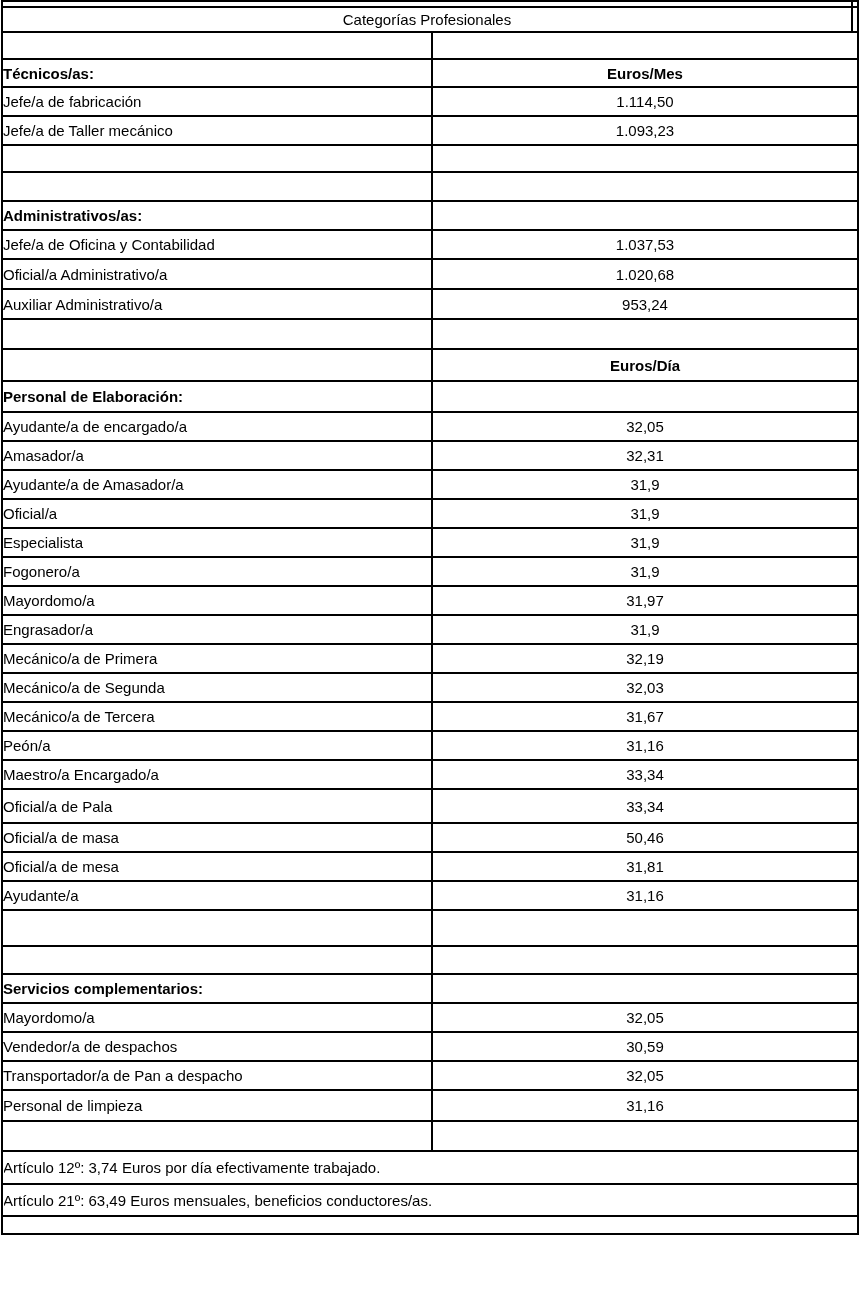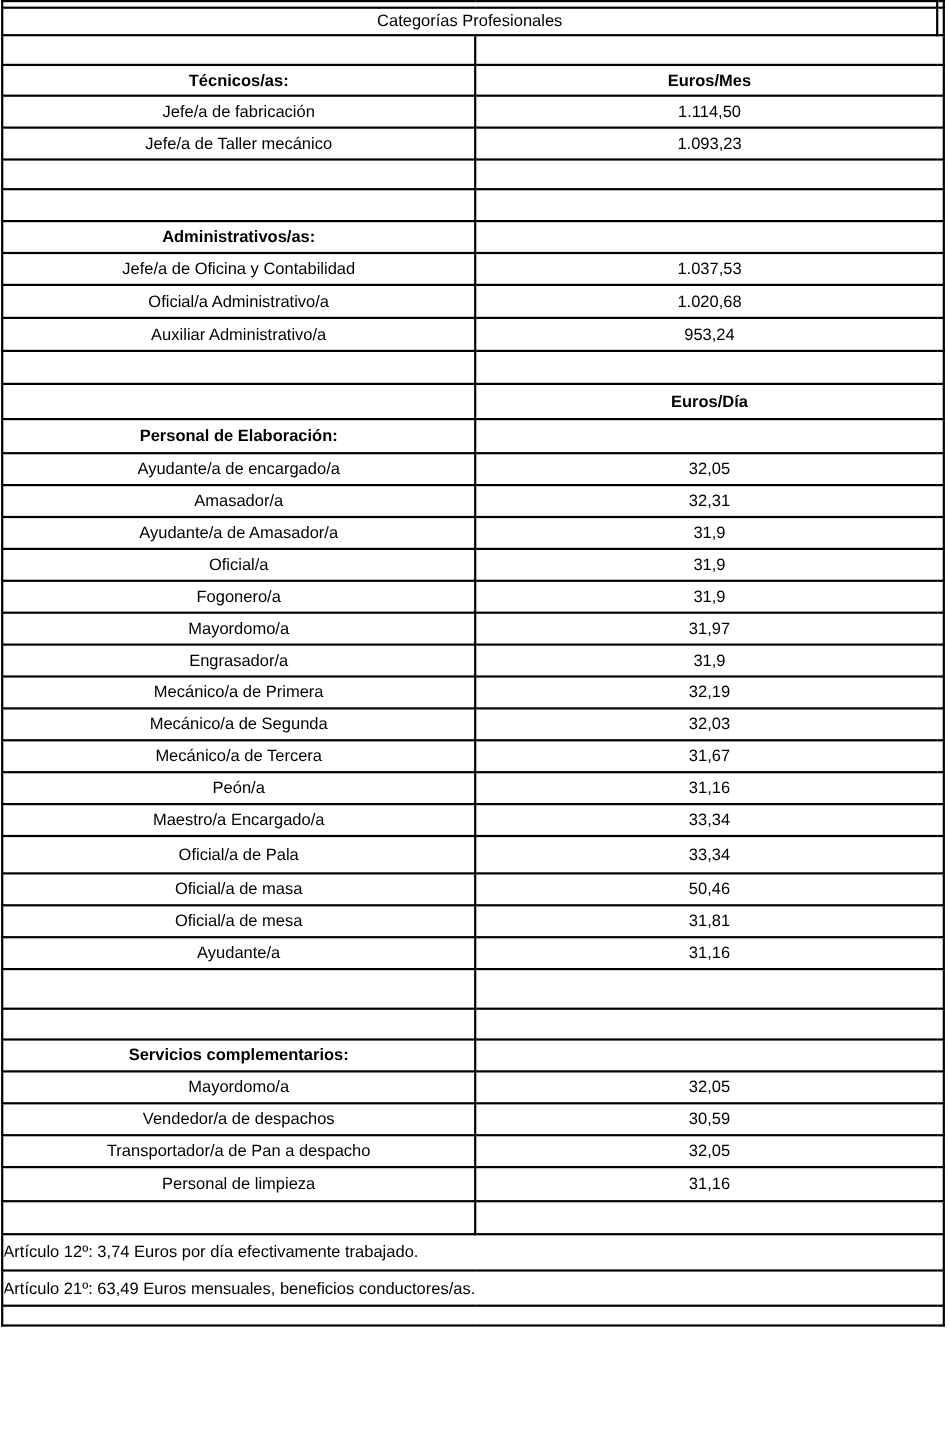--- a/index.html
+++ b/index.html
@@ -18,21 +18,21 @@
     margin-top: 0;
   }
   table.doc td {
     border: 2px solid #000000;
     font-size: 15px;
     vertical-align: middle;
     padding: 0;
     overflow: hidden;
     white-space: nowrap;
   }
-  td.a { padding-left: 9px; text-align: center; }
+  td.a { padding-left: 9px; text-align: left; }
   td.b { text-align: center; padding-left: 30px; }
   td.c { padding: 0; }
   td.title-cell { text-align: center; font-size: 15px; }
   td.article-cell { padding-left: 10px; text-align: left; white-space: pre; border-radius: 13px; }
   tr.bold-label td.a { font-weight: bold; }
   tr.bold-value td.b { font-weight: bold; }
 </style>
 </head>
 <body>
 
@@ -128,20 +128,24 @@
   </tr>
   <tr style="height:29px">
     <td class="a">Ayudante/a de Amasador/a</td>
     <td class="b" colspan="2">31,9</td>
   </tr>
   <tr style="height:29px">
     <td class="a">Oficial/a</td>
     <td class="b" colspan="2">31,9</td>
   </tr>
   <tr style="height:29px">
+    <td class="a">Especialista</td>
+    <td class="b" colspan="2">31,9</td>
+  </tr>
+  <tr style="height:29px">
     <td class="a">Fogonero/a</td>
     <td class="b" colspan="2">31,9</td>
   </tr>
   <tr style="height:29px">
     <td class="a">Mayordomo/a</td>
     <td class="b" colspan="2">31,97</td>
   </tr>
   <tr style="height:29px">
     <td class="a">Engrasador/a</td>
     <td class="b" colspan="2">31,9</td>

